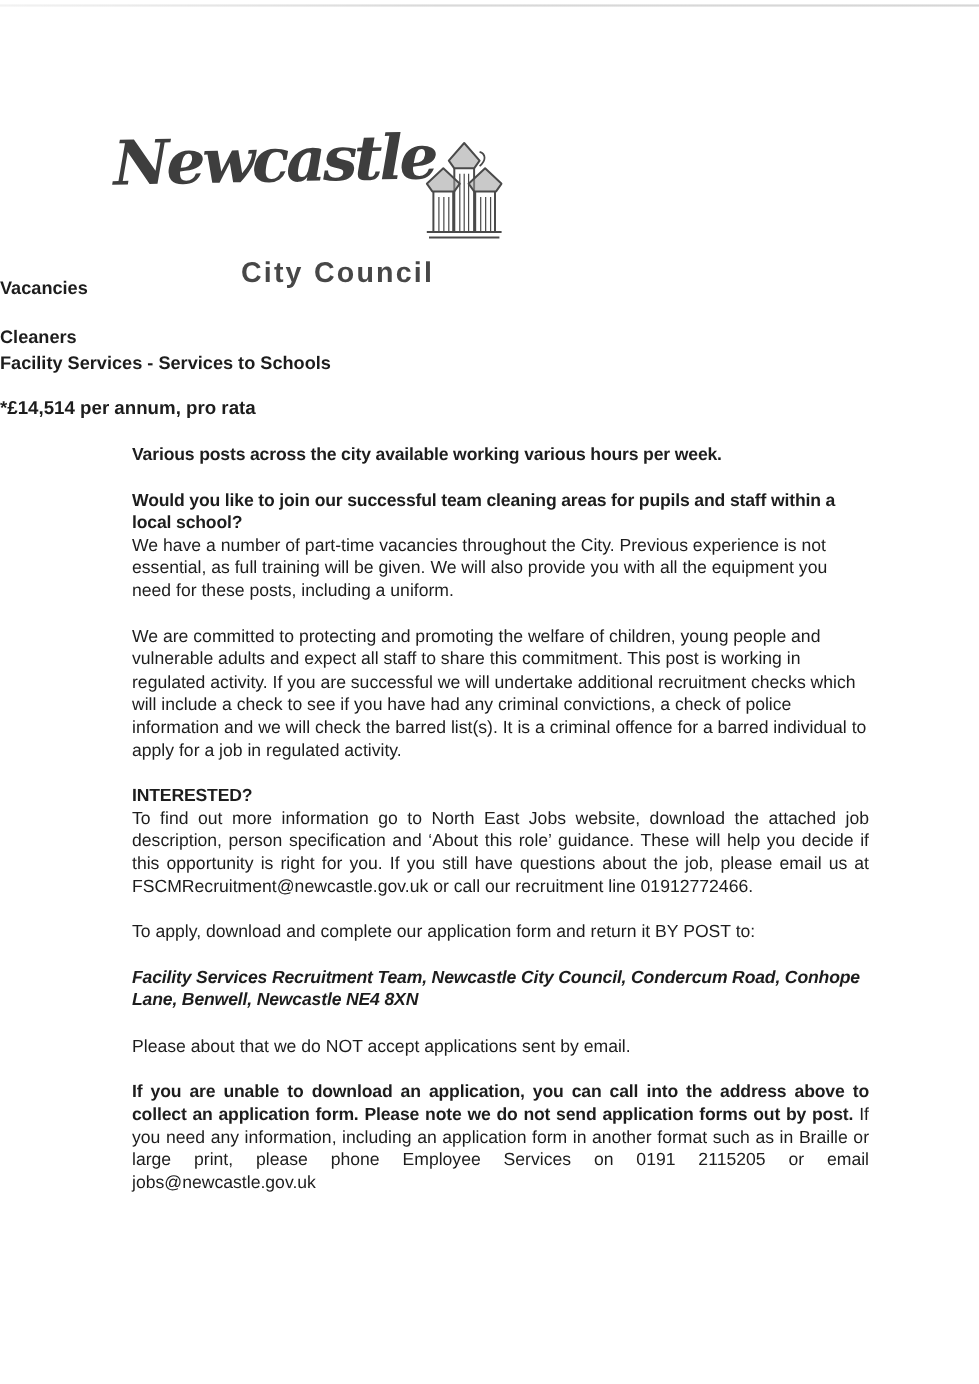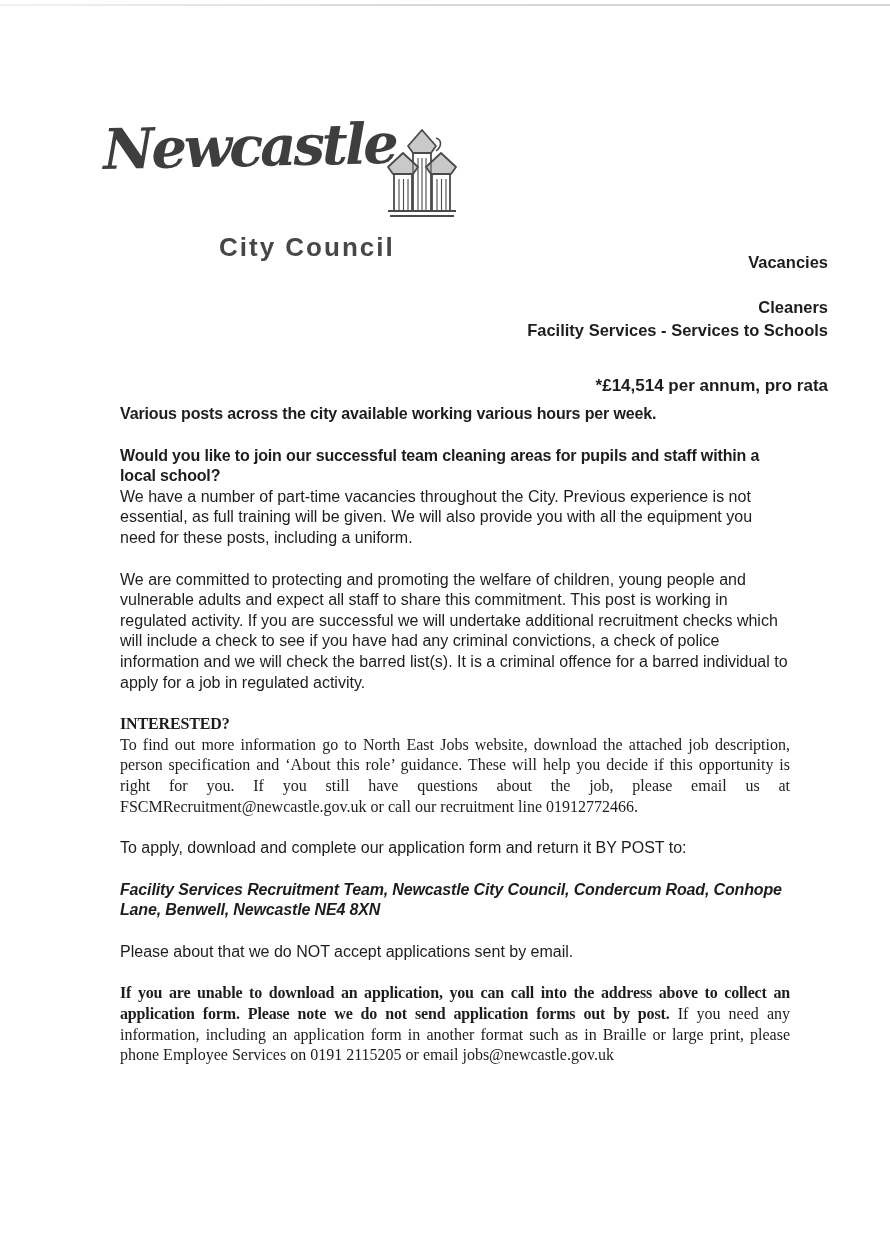--- a/index.html
+++ b/index.html
@@ -25,30 +25,30 @@
     letter-spacing:-3px;color:#3e3e3e;
     transform:rotate(-1.2deg);
   }
   .council{
     position:absolute;left:116px;top:64px;
     font-weight:700;font-size:26px;line-height:1;
     letter-spacing:2px;color:#474747;margin-top:44px;
   }
   .castle{position:absolute;left:284px;top:0;width:70px;height:97px;}
   
-  .headings{position:absolute;left:0;top:251px;width:828px;text-align:right;}
+  .headings{position:absolute;left:0;top:251px;width:828px;text-align:left;}
   .h{font-weight:700;font-size:16.5px;line-height:23px;margin:0;}
   .h-vacancies{margin-bottom:22px;}
-  .h-salary{margin-top:32px;font-size:17px;}
+  .h-salary{margin-top:17px;font-size:17px;}
   
   .content{position:absolute;left:104px;top:404px;width:686px;}
   p{margin:0 0 21px 16px;font-size:16px;line-height:20.6px;}
   .b{font-weight:700;letter-spacing:-0.15px;}
   .bi{font-weight:700;font-style:italic;letter-spacing:-0.15px;}
-  .just{text-align:justify;font-family:Liberation Serif, serif;}
+  .just{text-align:justify;}
   .h-inline{font-weight:700;letter-spacing:-0.15px;}
 </style>
 </head>
 <body>
 
 <div class="page">
 
   <div class="scan-line-top"></div>
 
   <div class="logo">

